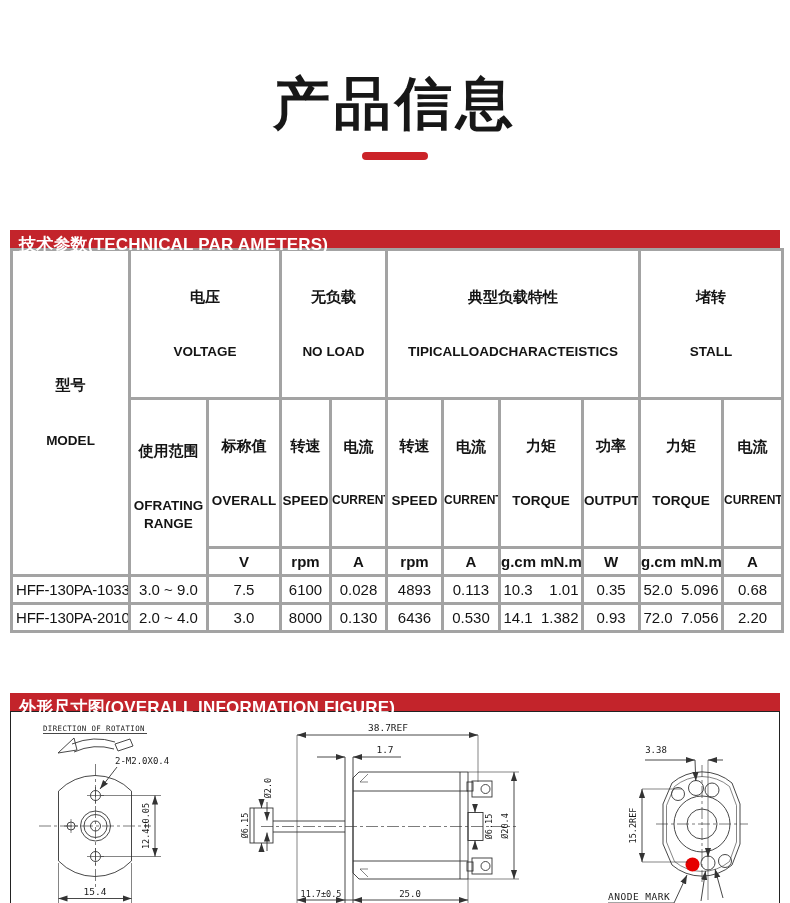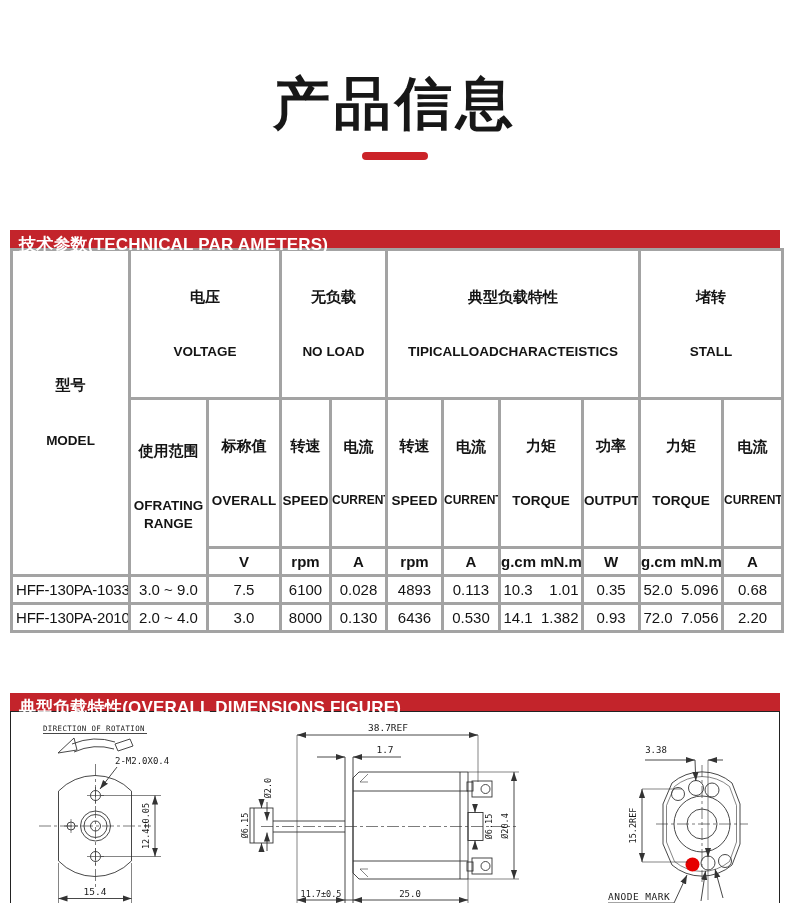--- a/index.html
+++ b/index.html
@@ -191,21 +191,21 @@
     <td>6436</td>
     <td>0.530</td>
     <td>14.1  1.382</td>
     <td>0.93</td>
     <td>72.0  7.056</td>
     <td>2.20</td>
   </tr>
 </tbody>
   </table>
 
-<div class="banner second">典型负载特性(OVERALL DIMENSIONS FIGURE)</div>
+<div class="banner second">外形尺寸图(OVERALL INFORMATION FIGURE)</div>
 
 <div class="drawbox">
 <svg width="769" height="206" viewBox="0 0 769 206">
   <defs>
     <marker id="arr" viewBox="0 0 10 10" refX="10" refY="5" markerWidth="9" markerHeight="9" orient="auto-start-reverse" markerUnits="userSpaceOnUse">
       <path d="M0,1.6 L10,5 L0,8.4 Z" fill="#333"></path>
     </marker>
   </defs>
 
   <g>

